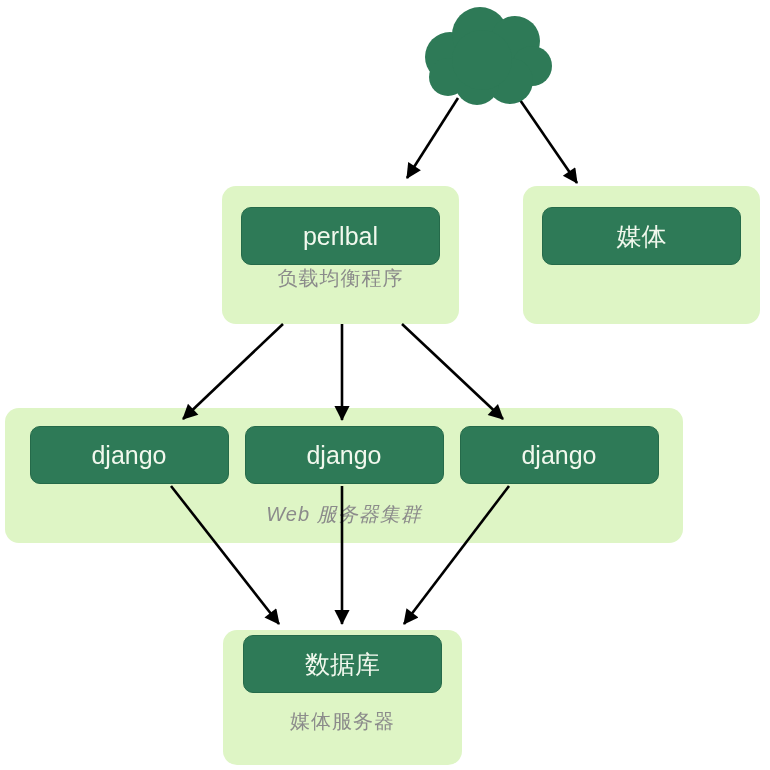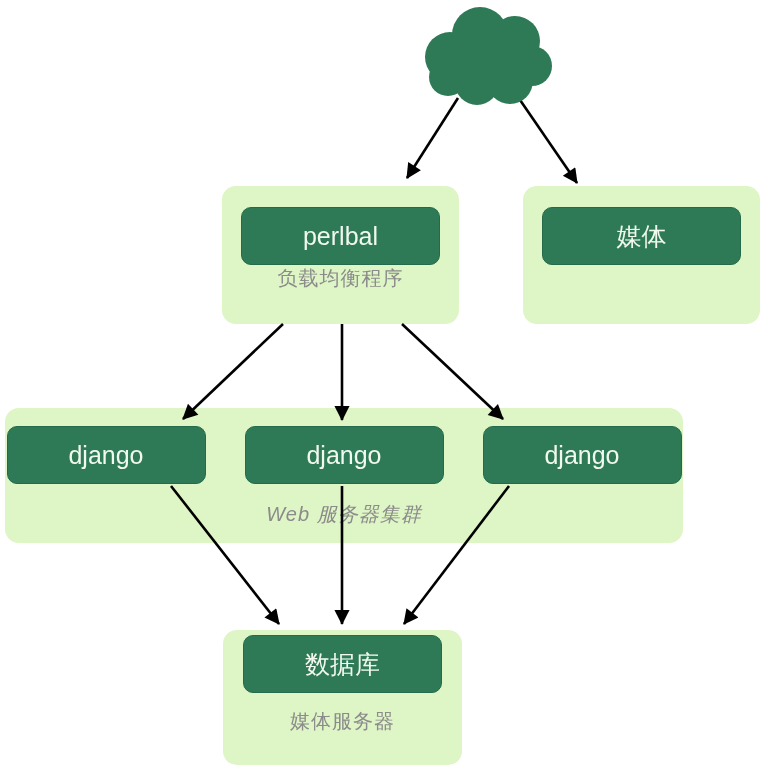--- a/index.html
+++ b/index.html
@@ -42,21 +42,21 @@
   .caption {
     color: var(--caption-gray, #8b8b8b);
     font-size: 20px;
     letter-spacing: 1px;
     text-align: center;
     margin-top: 0;
     white-space: nowrap;
   }
   .pill-row {
     display: flex;
-    gap: 39px;
+    gap: 16px;
     justify-content: center;
     margin-top: 18px;
   }
   #g-loadbalancer { left: 222px; top: 186px; width: 237px; height: 138px; padding-top: 21px; }
   #g-media        { left: 523px; top: 186px; width: 237px; height: 138px; padding-top: 21px; }
   #g-webcluster   { left: 5px;   top: 408px; width: 678px; height: 135px; }
   #g-database     { left: 223px; top: 630px; width: 239px; height: 135px; padding-top: 5px; }
   #g-webcluster .caption { margin-top: 17px; font-style: italic; }
   #g-database .caption { margin-top: 15px; }
   svg.overlay {

